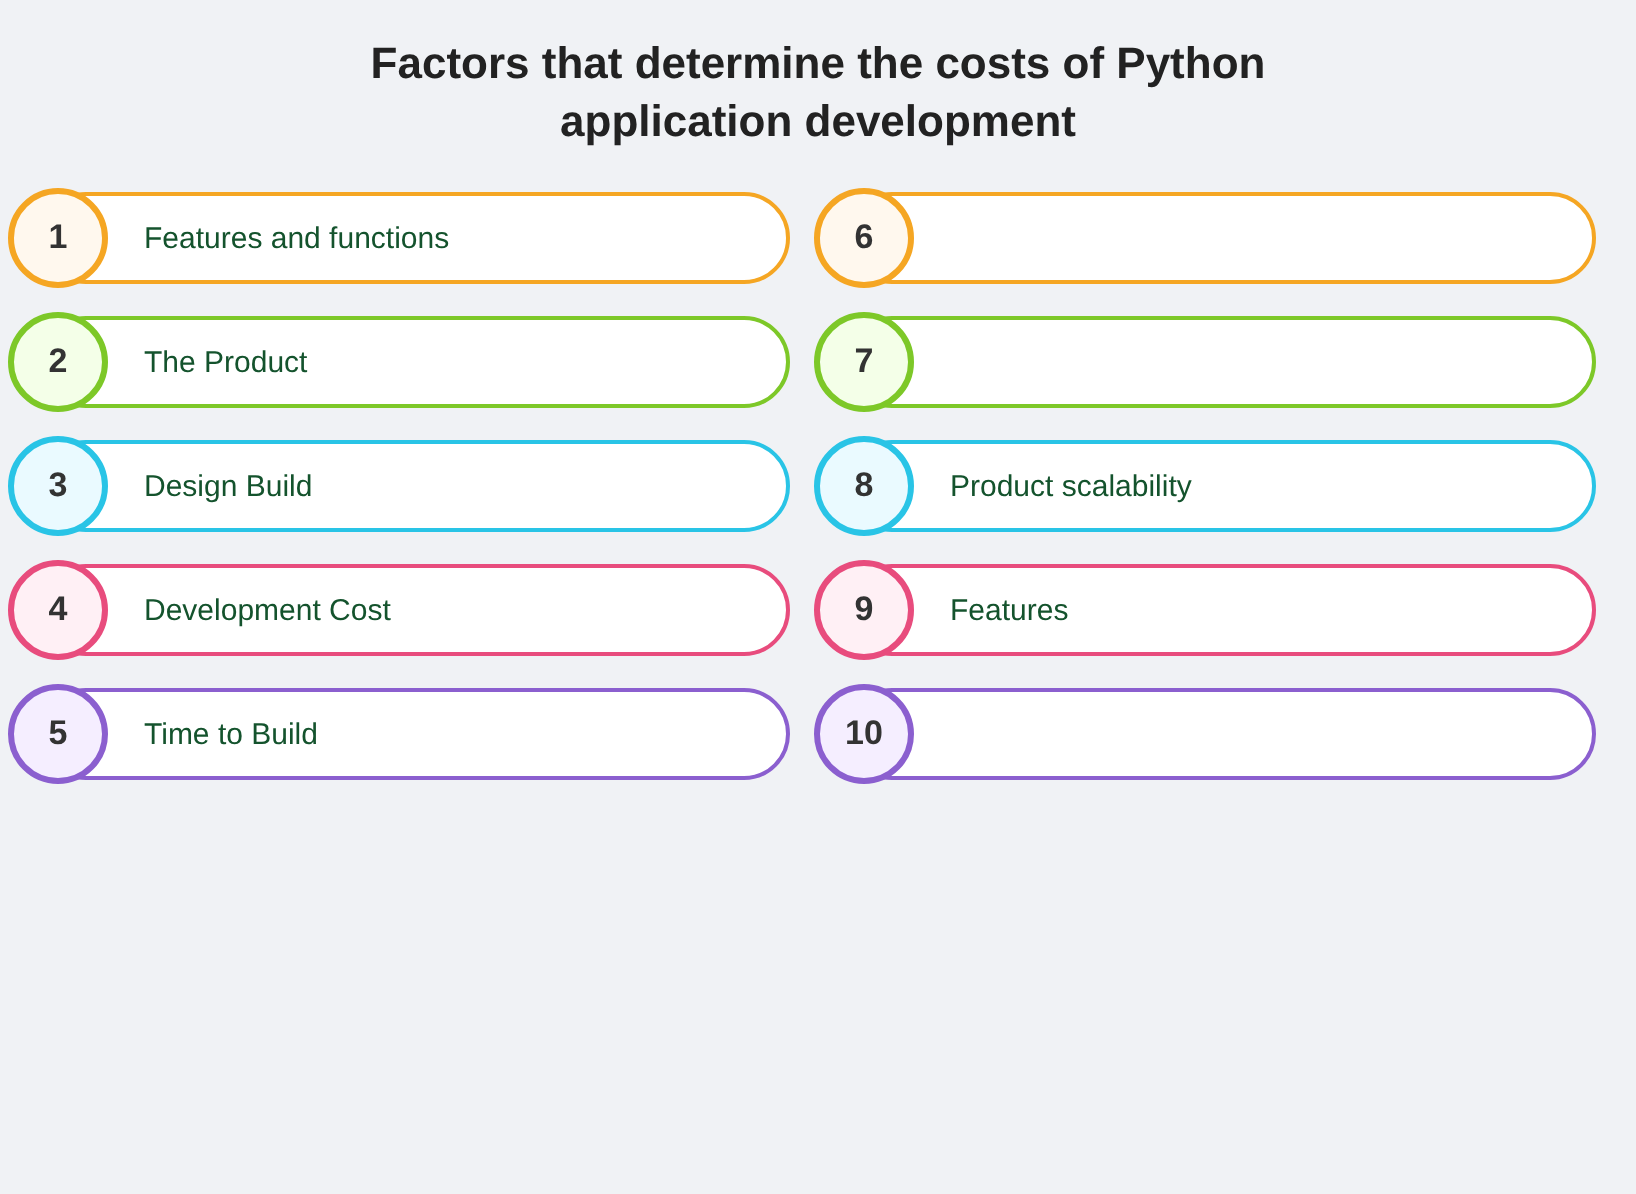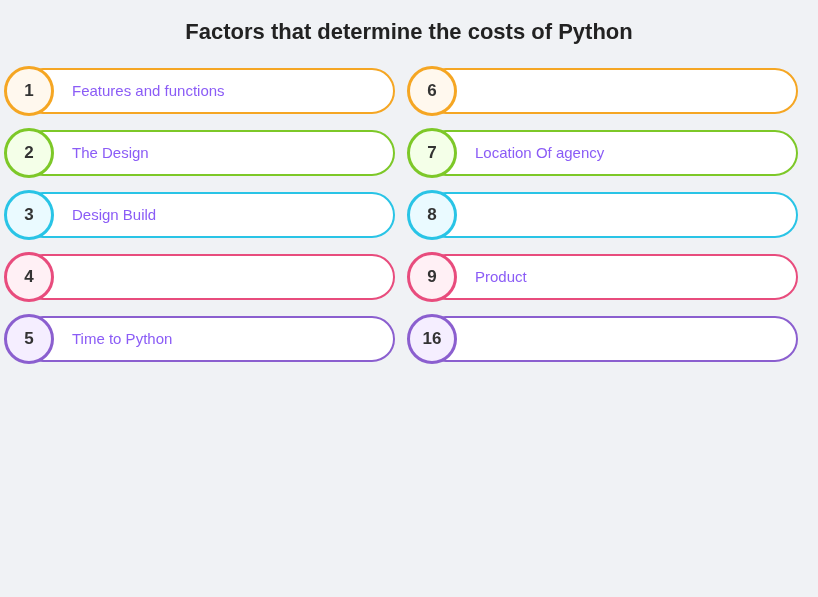--- a/index.html
+++ b/index.html
@@ -49,21 +49,21 @@
       padding-left: 42px;
       padding-right: 16px;
       border: 2.5px solid;
       background: #fff;
       position: relative;
     }
 
     .pill-label {
       font-size: 15px;
       font-weight: 500;
-      color: #8b5cf6;
+      color: #14532d;
       margin-left: 8px;
     }
 
     .circle {
       position: absolute;
       left: -18px;
       top: 50%;
       transform: translateY(-50%);
       width: 50px;
       height: 50px;
@@ -98,72 +98,74 @@
 
     
     .color-purple .pill { border-color: #8b5fcf; }
     .color-purple .circle { border-color: #8b5fcf; background: #f5eeff; }
   </style>
 </head>
 <body>
 
 <h1 class="title">
   <span>Factors that determine the costs of Python</span><br>
+  <span>application development</span>
 </h1>
 
 <div class="grid" id="grid-container">
 <div class="item color-orange">
       <div class="pill">
         <div class="circle">1</div>
         <span class="pill-label">Features and functions</span>
       </div>
     </div>
     <div class="item color-orange">
       <div class="pill">
         <div class="circle">6</div>
       </div>
     </div>
     <div class="item color-green">
       <div class="pill">
         <div class="circle">2</div>
-        <span class="pill-label">The Design</span>
+        <span class="pill-label">The Product</span>
       </div>
     </div>
     <div class="item color-green">
       <div class="pill">
         <div class="circle">7</div>
-        <span class="pill-label">Location Of agency</span>
       </div>
     </div>
     <div class="item color-blue">
       <div class="pill">
         <div class="circle">3</div>
         <span class="pill-label">Design Build</span>
       </div>
     </div>
     <div class="item color-blue">
       <div class="pill">
         <div class="circle">8</div>
+        <span class="pill-label">Product scalability</span>
       </div>
     </div>
     <div class="item color-red">
       <div class="pill">
         <div class="circle">4</div>
+        <span class="pill-label">Development Cost</span>
       </div>
     </div>
     <div class="item color-red">
       <div class="pill">
         <div class="circle">9</div>
-        <span class="pill-label">Product</span>
+        <span class="pill-label">Features</span>
       </div>
     </div>
     <div class="item color-purple">
       <div class="pill">
         <div class="circle">5</div>
-        <span class="pill-label">Time to Python</span>
+        <span class="pill-label">Time to Build</span>
       </div>
     </div>
     <div class="item color-purple">
       <div class="pill">
-        <div class="circle">16</div>
+        <div class="circle">10</div>
       </div>
     </div>
   </div>
 
 </body></html>

